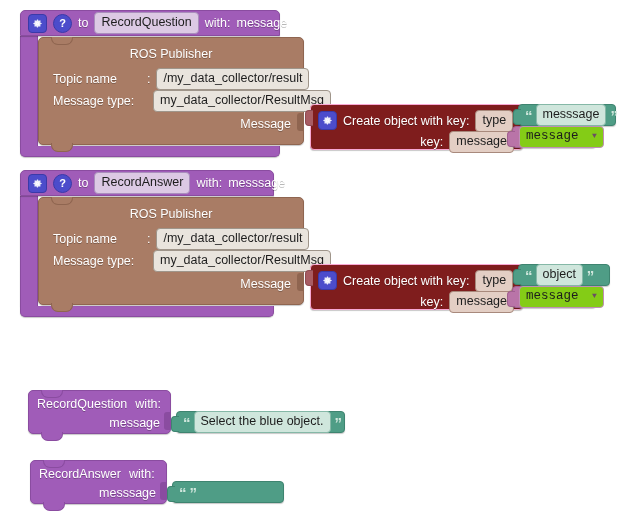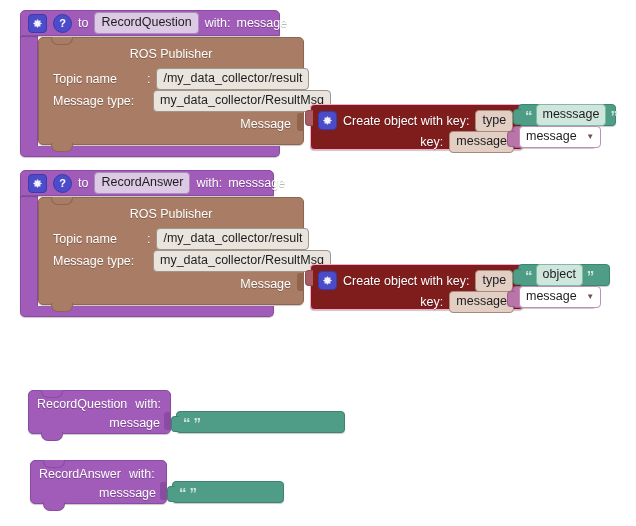--- a/index.html
+++ b/index.html
@@ -50,21 +50,21 @@
   .mauve{background:#B974A8;border:1px solid #A05F90;border-radius:4px;box-shadow:0 1px 1px rgba(0,0,0,.22);}
 
   
   .field{
     background:#E9E4DD;border:1px solid #9f958a;border-radius:4px;
     color:#1d1d1d;font-size:12.5px;line-height:1;
     padding:3px 6px 4px 6px;display:inline-block;text-shadow:none;white-space:nowrap;
   }
   .field.lilac{background:#DCC9E4;border-color:#a98ebc;}
   .field.green-f{background:#CFE6DC;border-color:#85b8a7;}
-  .field.pink-f{background:#ffffff;border-color:#bf8fb4;}
+  .field.pink-f{background:#84cc16;border-color:#bf8fb4;font-family:Liberation Mono, monospace;}
   .field.tan-f{background:#E3CEC4;border-color:#a8897c;}
 
   .dd-arrow{display:inline-block;margin-left:6px;color:#6b4f63;font-size:8px;vertical-align:middle;}
 
   
   .gear{
     width:17px;height:17px;border-radius:4px;background:#4C4CCB;border:1px solid #3a3aa8;
     display:inline-flex;align-items:center;justify-content:center;flex:none;
   }
   .gear svg{width:11px;height:11px;display:block;}
@@ -263,20 +263,21 @@
         <span class="txt">with:</span>
       </div>
       <div class="txt" style="position:absolute;right:10px;top:26px;">message</div>
       <div style="position:absolute;right:0;top:21px;width:6px;height:18px;background:#8A4CA0;border-radius:3px 0 0 3px;"></div>
     </div>
 
     <div class="blk green" style="left:148px;top:21px;width:169px;height:22px;z-index:5;">
       <div style="position:absolute;left:-6px;top:4px;width:7px;height:14px;background:#4F9D86;border:1px solid #3E8470;border-right:none;border-radius:4px 0 0 4px;"></div>
       <div class="row" style="height:100%;padding-left:6px;gap:4px;">
         <span class="quote">“</span>
+        <span class="field green-f">Select the blue object.</span>
         <span class="quote">”</span>
       </div>
     </div>
   </div>
 
   <div class="blk" style="left:30px;top:460px;">
     <div class="blk purple" style="position:relative;width:137px;height:44px;border-radius:5px;">
       <div style="position:absolute;left:12px;top:-1px;width:20px;height:7px;background:#A05CB8;border-left:1px solid #8A4CA0;border-right:1px solid #8A4CA0;border-bottom:1px solid #8A4CA0;border-radius:0 0 7px 7px;"></div>
       <div style="position:absolute;left:12px;bottom:-8px;width:20px;height:8px;background:#A05CB8;border-left:1px solid #8A4CA0;border-right:1px solid #8A4CA0;border-bottom:1px solid #8A4CA0;border-radius:0 0 7px 7px;"></div>
 

